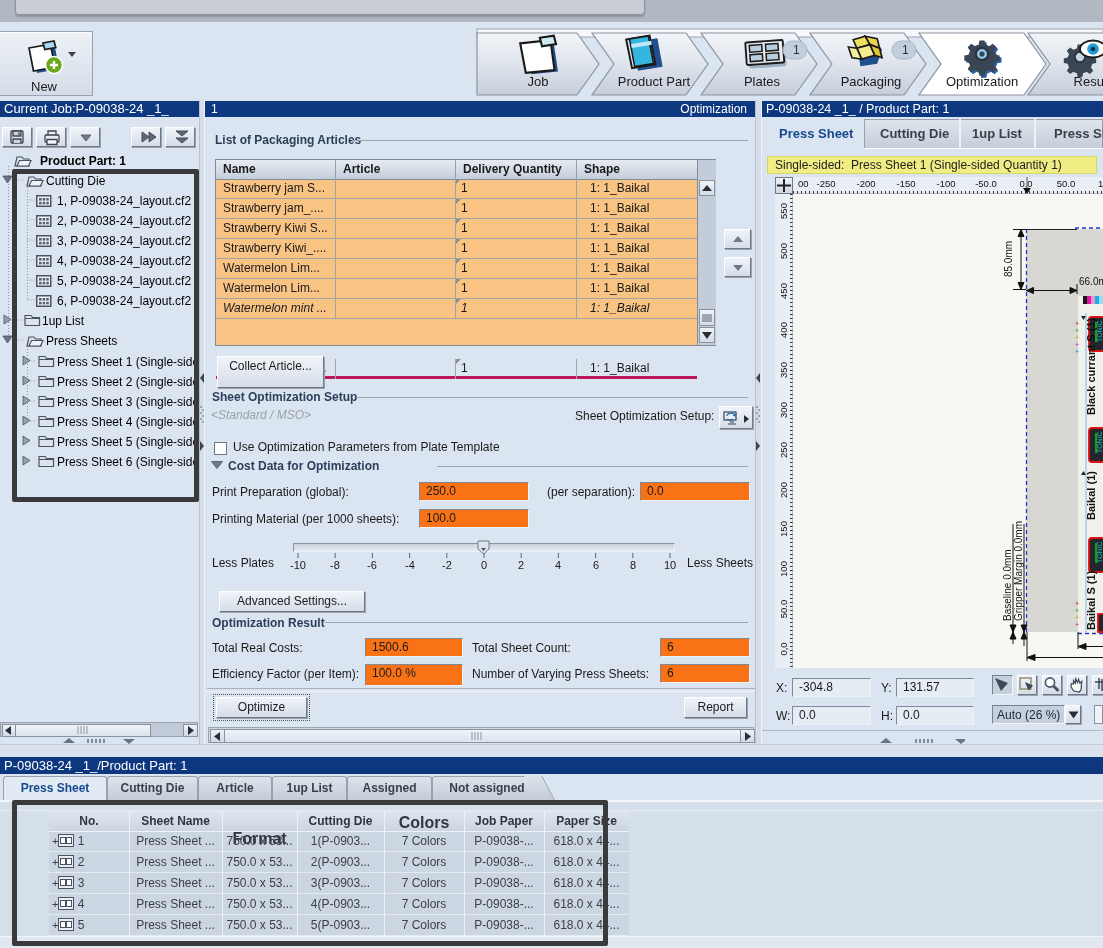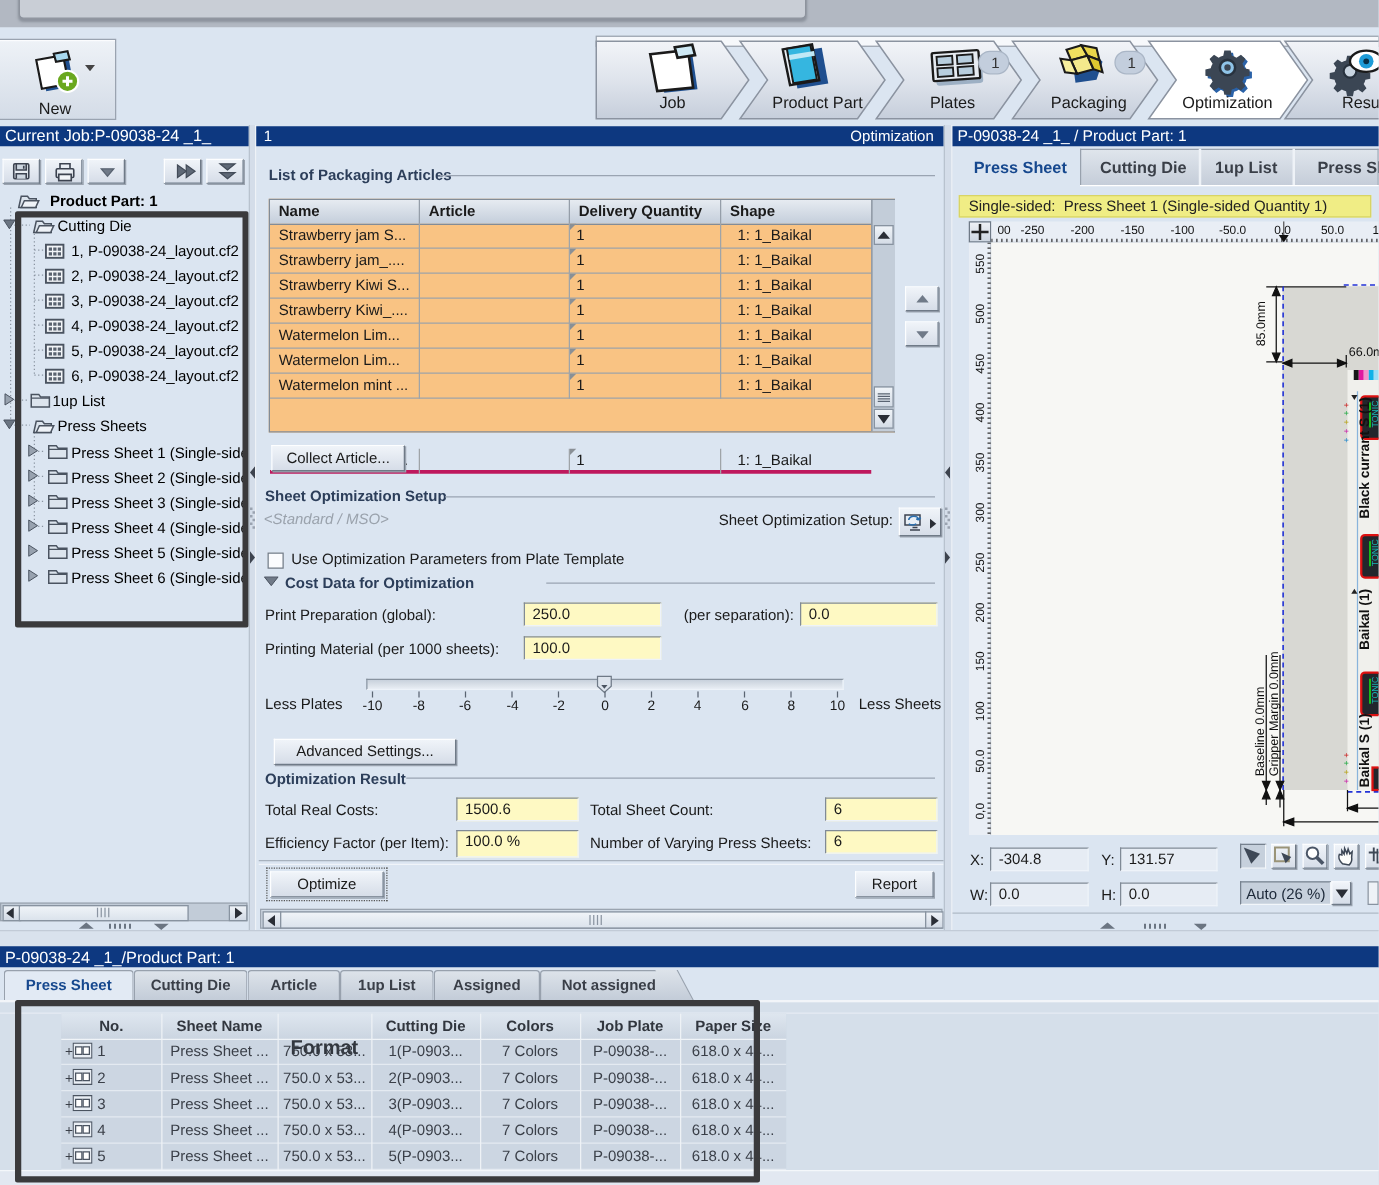--- a/index.html
+++ b/index.html
@@ -6,21 +6,21 @@
 body{width:1103px;height:948px;position:relative;overflow:hidden;
  font-family:"Liberation Sans",sans-serif;font-size:12px;color:#1a1a1a;
  background:#dbe5f1;}
 .abs{position:absolute;}
 .titlebar{position:absolute;height:16px;background:#0d3880;color:#fff;
  font-size:12px;line-height:16px;padding-left:6px;box-sizing:border-box;}
 .btn3d{position:absolute;background:linear-gradient(#f0f4f9,#d6dde8);
  border:1px solid;border-color:#fdfeff #6f7a87 #6f7a87 #fdfeff;
  box-shadow:1px 1px 0 #9aa3af;box-sizing:border-box;
  text-align:center;color:#1a1a1a;}
-.sunken{position:absolute;background:#fef9c3;border:1px solid;
+.sunken{position:absolute;background:#f97316;border:1px solid;
  border-color:#808a96 #eef3f9 #eef3f9 #808a96;box-sizing:border-box;
  font-size:12px;color:#1a1a1a;padding:1px 0 0 6px;}
 .grouplabel{position:absolute;font-weight:bold;color:#2c3e5a;font-size:12px;}
 .gline{position:absolute;height:1px;background:#9aa4b2;}
 .lbl{position:absolute;font-size:12px;color:#1a1a1a;white-space:nowrap;}
 </style>
 </head>
 <body>
 
 <div class="abs" style="left:0;top:0;width:1103px;height:22px;background:#b2b8c2;"></div>
@@ -324,21 +324,21 @@
 </div>
 <div class="abs" style="left:0;top:100px;width:481px;height:20px;border-bottom:1px solid #9fa4a8;box-sizing:border-box;">
 <div class="lbl" style="left:7px;top:2px;">Watermelon Lim...</div>
 <div class="lbl" style="left:245px;top:2px;">1</div>
 <div class="lbl" style="left:374px;top:2px;">1: 1_Baikal</div>
 <div class="abs" style="left:119px;top:0;width:1px;height:20px;background:#9fa4a8;"></div>
 <div class="abs" style="left:239px;top:0;width:1px;height:20px;background:#9fa4a8;"></div>
 <div class="abs" style="left:360px;top:0;width:1px;height:20px;background:#9fa4a8;"></div>
 <div class="abs" style="left:240px;top:0;width:0;height:0;border-top:5px solid #8a9096;border-right:5px solid transparent;"></div>
 </div>
-<div class="abs" style="left:0;top:120px;width:481px;height:20px;border-bottom:1px solid #9fa4a8;box-sizing:border-box;">
+<div class="abs" style="left:0;top:120px;width:481px;height:20px;border-bottom:1px solid #9fa4a8;box-sizing:border-box;font-style:italic;">
 <div class="lbl" style="left:7px;top:2px;">Watermelon mint ...</div>
 <div class="lbl" style="left:245px;top:2px;">1</div>
 <div class="lbl" style="left:374px;top:2px;">1: 1_Baikal</div>
 <div class="abs" style="left:119px;top:0;width:1px;height:20px;background:#9fa4a8;"></div>
 <div class="abs" style="left:239px;top:0;width:1px;height:20px;background:#9fa4a8;"></div>
 <div class="abs" style="left:360px;top:0;width:1px;height:20px;background:#9fa4a8;"></div>
 <div class="abs" style="left:240px;top:0;width:0;height:0;border-top:5px solid #8a9096;border-right:5px solid transparent;"></div>
 </div>
 <div class="abs" style="left:0;top:140px;width:481px;height:20px;border-bottom:3px solid #be185d;box-sizing:border-box;margin-top:40px;">
 <div class="lbl" style="left:7px;top:2px;">Watermelon mint....</div>
@@ -367,21 +367,21 @@
       </svg>
  </div>
 </div>
 
 <div class="btn3d" style="left:724px;top:229px;width:27px;height:20px;"><svg width="10" height="7" style="margin-top:6px">
       <path d="M5 0 L10 6 L0 6 z" fill="#707a88"></path>
     </svg></div>
 <div class="btn3d" style="left:724px;top:257px;width:27px;height:20px;"><svg width="10" height="7" style="margin-top:6px">
       <path d="M5 7 L10 1 L0 1 z" fill="#707a88"></path>
     </svg></div>
-<div class="btn3d" style="left:217px;top:356px;width:107px;height:21px;line-height:19px;">Collect Article...</div>
+<div class="btn3d" style="left:217px;top:356px;width:107px;height:32px;line-height:19px;">Collect Article...</div>
 <div class="grouplabel" style="left:212px;top:390px;">Sheet Optimization Setup</div>
 <div class="gline" style="left:356px;top:397px;width:392px;"></div>
 <div class="lbl" style="left:211px;top:408px;color:#9aa2ac;font-style:italic;">&lt;Standard / MSO&gt;</div>
 <div class="lbl" style="left:575px;top:409px;">Sheet Optimization Setup:</div>
 <div class="btn3d" style="left:719px;top:406px;width:34px;height:23px;">
  <svg width="18" height="16" style="position:absolute;left:2px;top:3px;" viewBox="0 0 18 16">
   <rect x="2" y="2" width="12" height="8" fill="#e8eef5" stroke="#3c4350" stroke-width="1.2"></rect>
   <path d="M5 6 a4 3 0 0 1 8 0 M13 6 l1.5 -2 M13 6 l-2 -1 M11 9 a4 3 0 0 1 -6 0" stroke="#2a6fb0" stroke-width="1.3" fill="none"></path>
   <path d="M8 12 h4 M6 14 h8" stroke="#3c4350" stroke-width="1.2"></path>
  </svg>
@@ -672,22 +672,22 @@
 <div class="abs" style="left:0;top:800px;width:1103px;height:2px;background:#f2f5f9;"></div>
 <div class="abs" style="left:0;top:802px;width:1103px;height:146px;background:#d5dfea;"></div>
 <div class="abs" style="left:0;top:810px;width:1103px;height:1px;background:#e6ecf3;"></div>
 <div class="abs" style="left:0;top:936px;width:1103px;height:12px;background:#e2e8f1;border-top:1px solid #f4f7fa;"></div>
 <div class="abs" style="left:17px;top:811px;width:580px;height:125px;background:#ccd6e2;margin-left:32px;">
     <div class="abs" style="left:0;top:0;width:580px;height:20px;background:linear-gradient(#dee6ef,#cbd5e1);border-bottom:1px solid #f0f4f8;">
       <div class="abs" style="left:0px;top:3px;width:80px;text-align:center;font-weight:bold;color:#31363e;font-size:12px;">No.</div>
       <div class="abs" style="left:80px;top:3px;width:93px;text-align:center;font-weight:bold;color:#31363e;font-size:12px;">Sheet Name</div>
       <div class="abs" style="left:173px;top:19px;width:75px;text-align:center;font-weight:bold;color:#31363e;font-size:16px;">Format</div>
       <div class="abs" style="left:248px;top:3px;width:87px;text-align:center;font-weight:bold;color:#31363e;font-size:12px;">Cutting Die</div>
-      <div class="abs" style="left:335px;top:3px;width:80px;text-align:center;font-weight:bold;color:#31363e;font-size:12px;">Colors</div>
-      <div class="abs" style="left:415px;top:3px;width:80px;text-align:center;font-weight:bold;color:#31363e;font-size:12px;">Job Plate</div>
+      <div class="abs" style="left:335px;top:3px;width:80px;text-align:center;font-weight:bold;color:#31363e;font-size:16px;">Colors</div>
+      <div class="abs" style="left:415px;top:3px;width:80px;text-align:center;font-weight:bold;color:#31363e;font-size:12px;">Job Paper</div>
       <div class="abs" style="left:495px;top:3px;width:85px;text-align:center;font-weight:bold;color:#31363e;font-size:12px;">Paper Size</div>
     </div>
     <div class="abs" style="left:0;top:20px;width:580px;height:21px;border-bottom:1px solid #e4eaf1;box-sizing:border-box;color:#3a3f48;">
       <div class="abs" style="left:3px;top:3px;width:74px;font-size:12px;">
 <span style="font-size:11px;">+</span><svg width="16" height="13" style="vertical-align:-2px;">
           <rect x="0.5" y="0.5" width="15" height="12" fill="#e9eef4" stroke="#4a5360"></rect>
           <rect x="2.5" y="3.5" width="5" height="6" fill="#fff" stroke="#4a5360"></rect>
           <rect x="8.5" y="3.5" width="5" height="6" fill="#fff" stroke="#4a5360"></rect>
         </svg> 1</div>
       <div class="abs" style="left:80px;top:3px;width:93px;text-align:center;font-size:12px;">Press Sheet ...</div>

